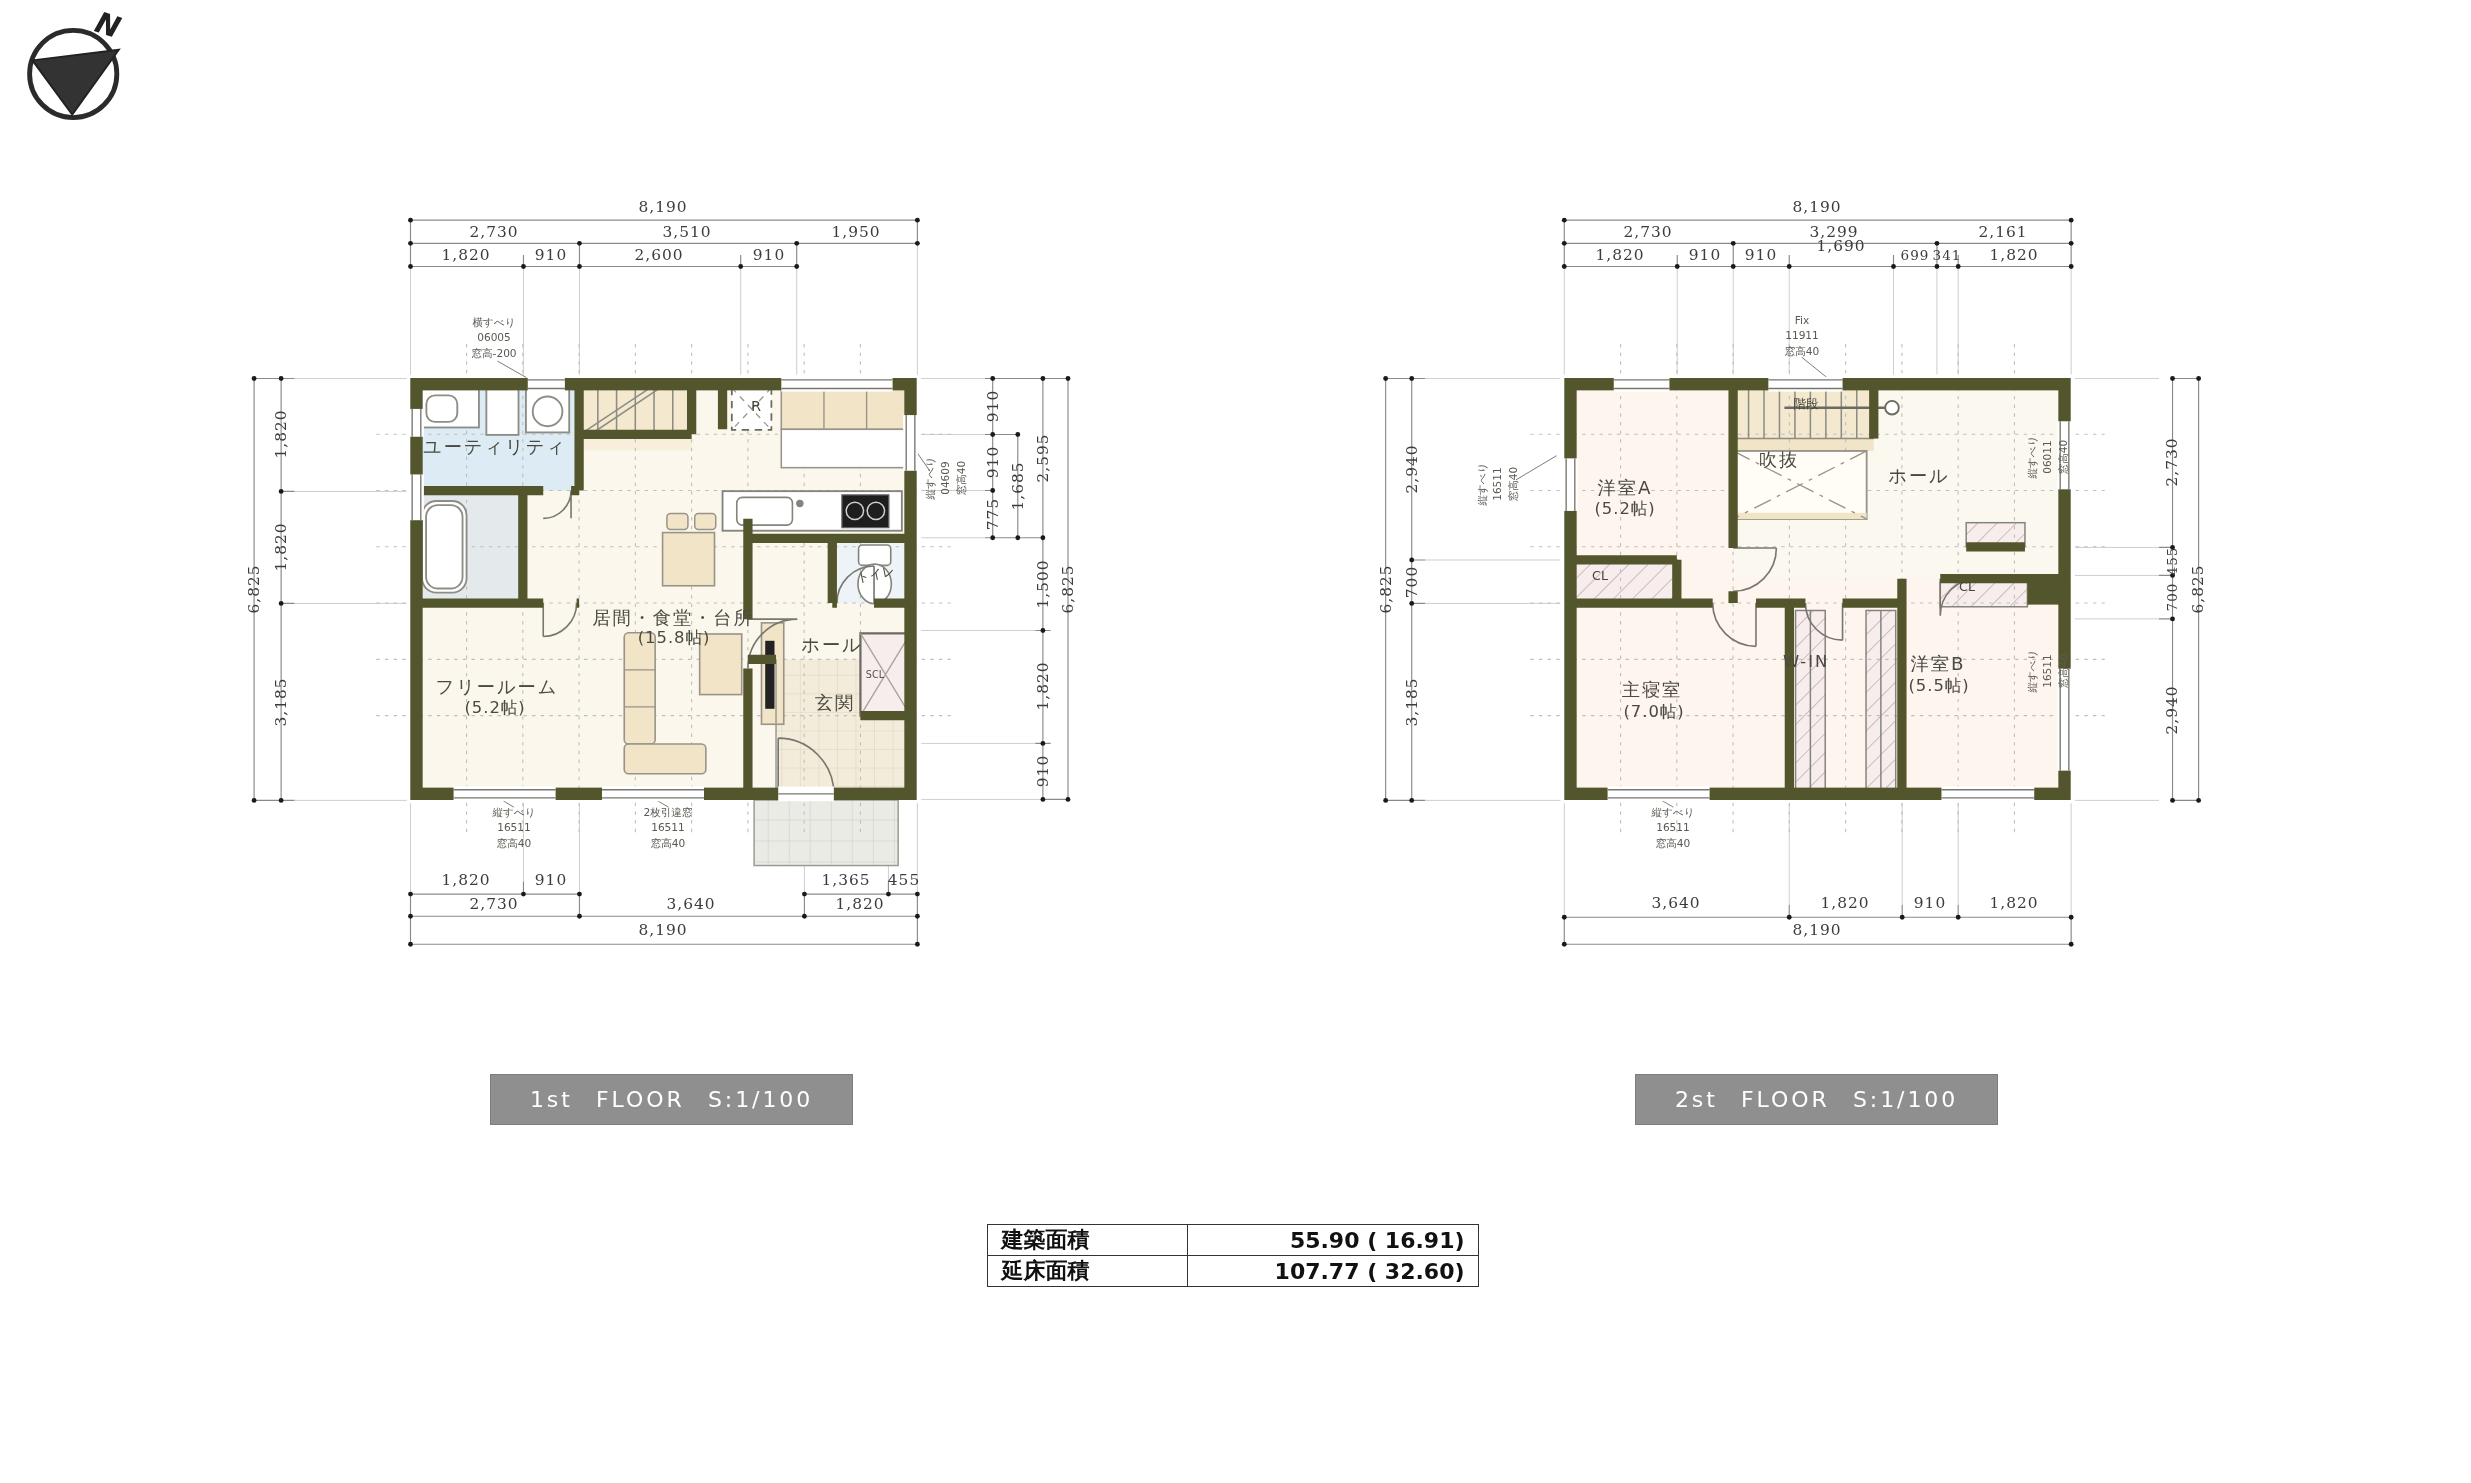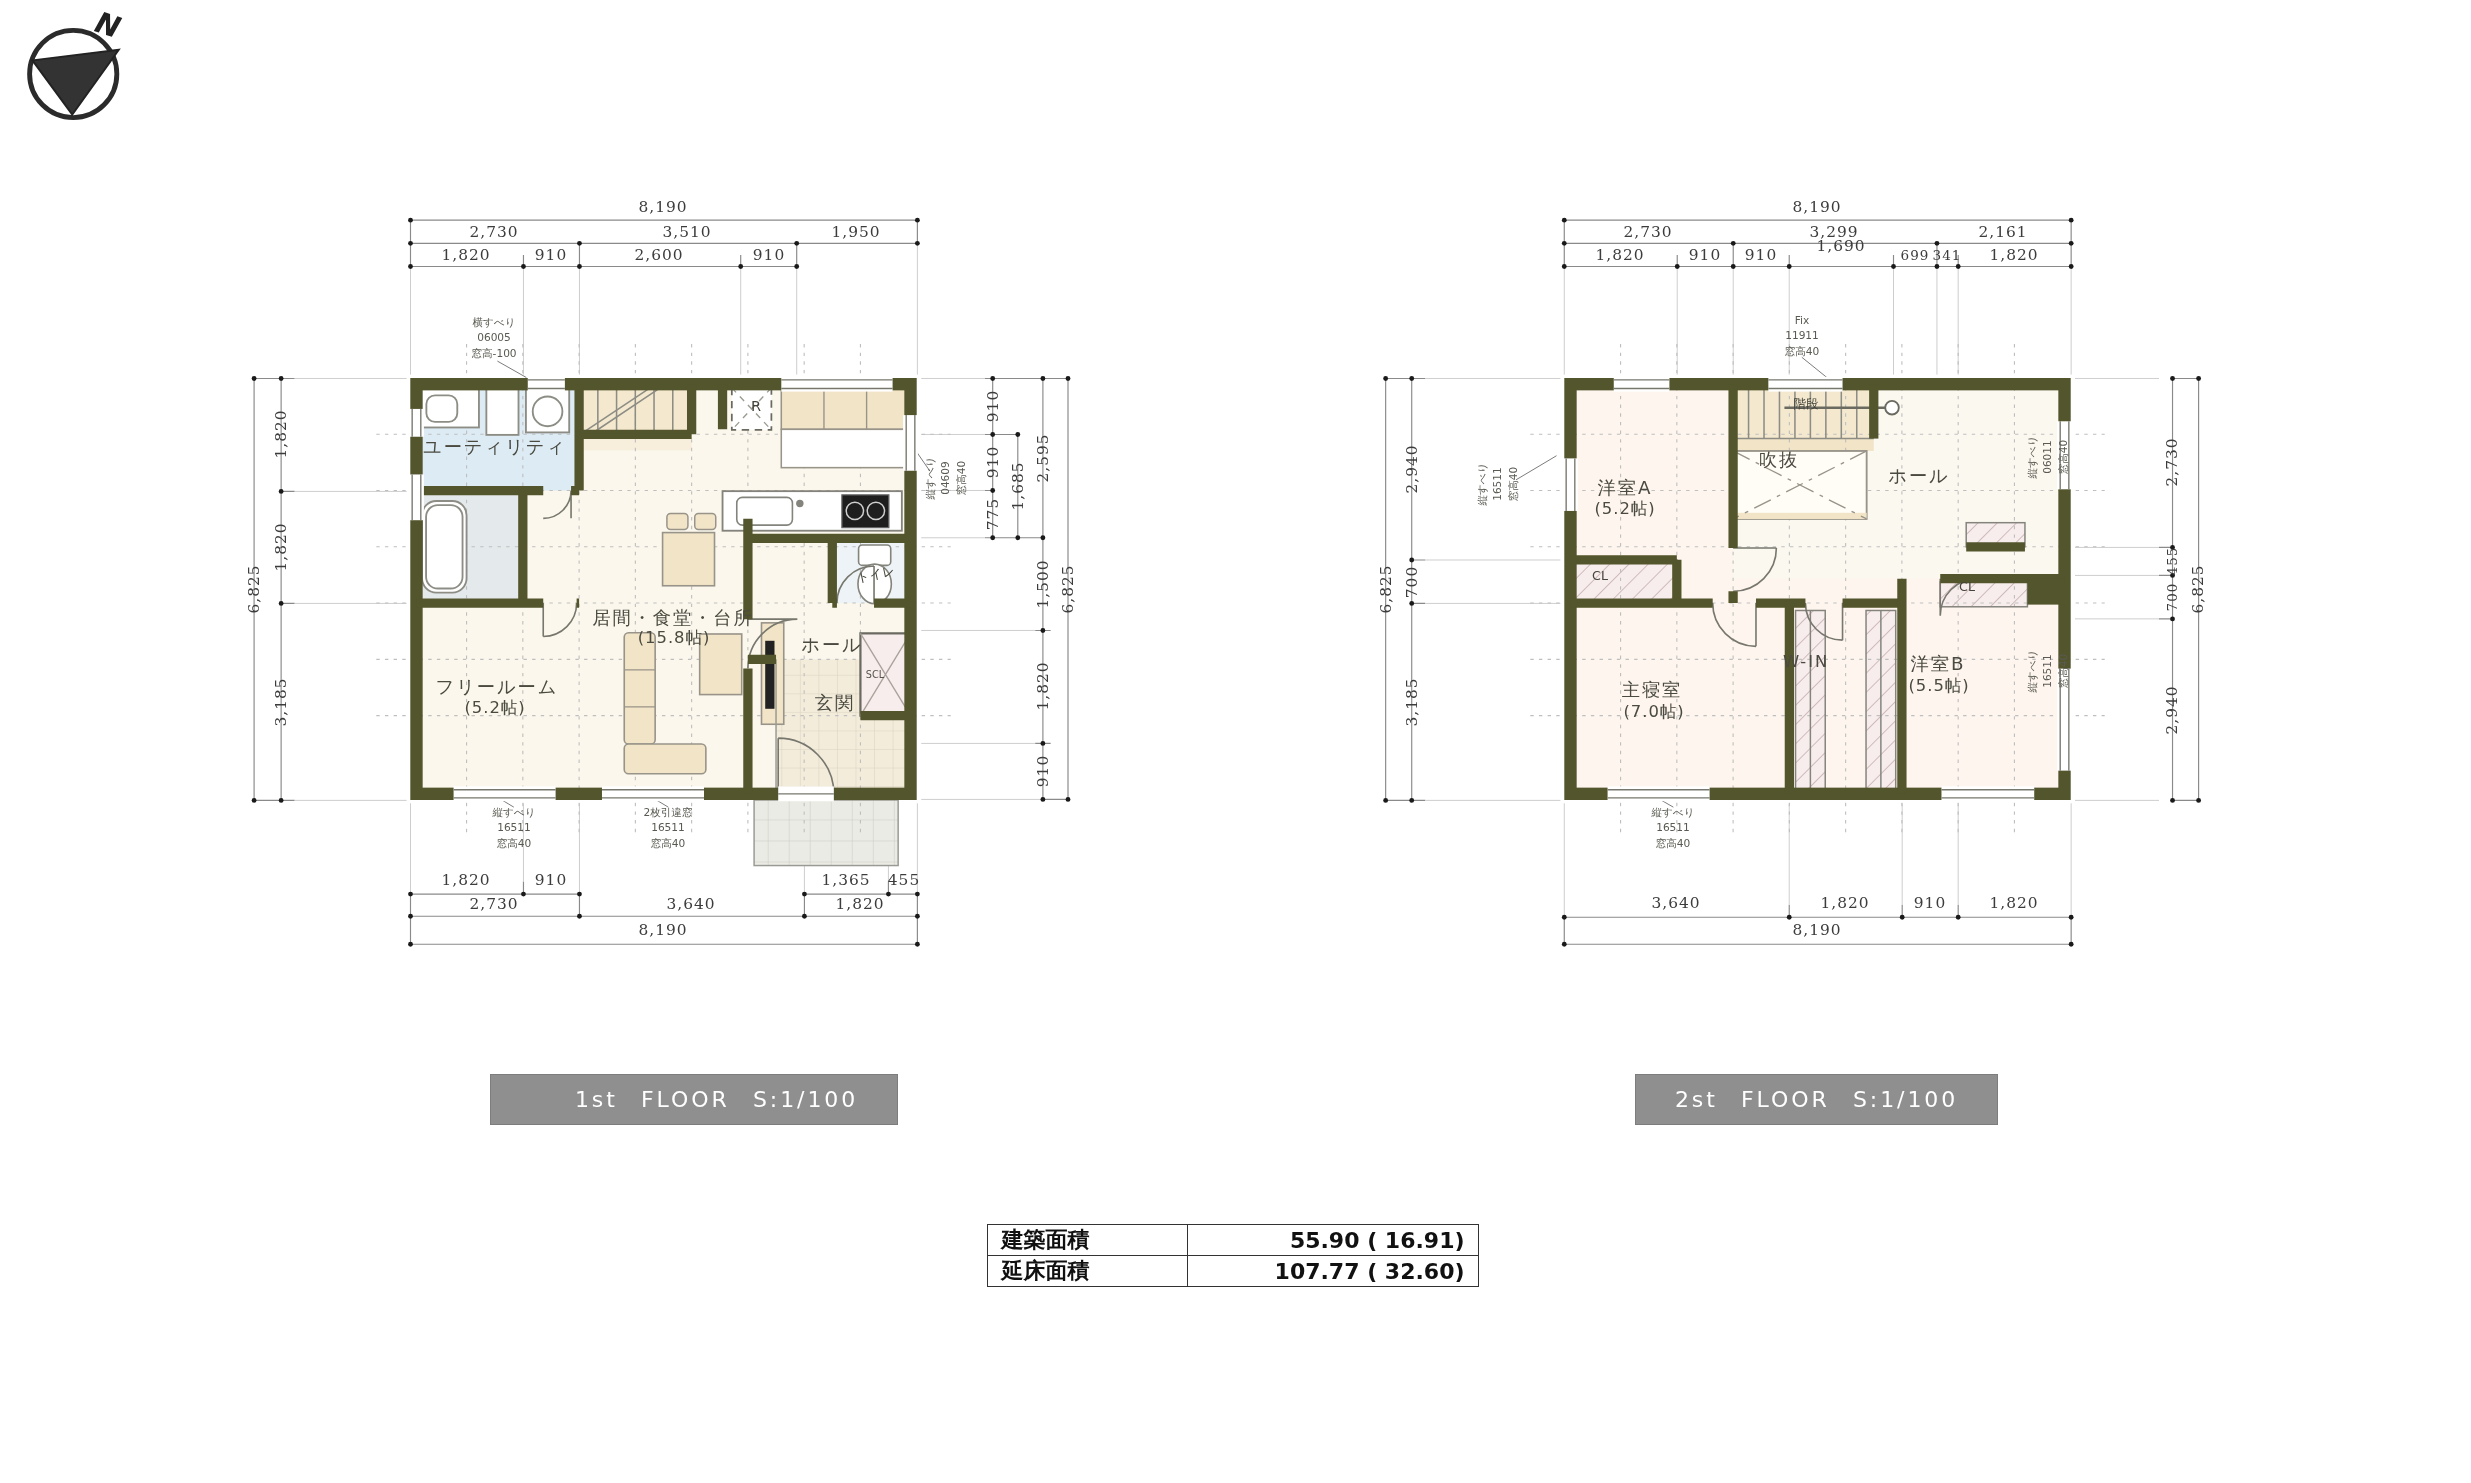--- a/index.html
+++ b/index.html
@@ -407,21 +407,21 @@
   <span class="t rsize" style="left:674px;top:638px;">(15.8帖)</span>
   <span class="t room" style="left:832px;top:644px;">ホール</span>
   <span class="t room" style="left:835px;top:702px;">玄関</span>
   <span class="t small" style="left:876px;top:575px;transform:translate(-50%,-50%) rotate(-12deg);">トイレ</span>
   <span class="t tiny" style="left:875px;top:674px;">SCL</span>
   <span class="t small" style="left:756px;top:406px;font-size:14.5px;">R</span>
 
   <div class="ann" style="left:494px;top:338px;">
     <div>横すべり</div>
     <div>06005</div>
-    <div>窓高-100</div>
+    <div>窓高-200</div>
   </div>
   <div class="annv" style="left:946px;top:478px;">
     <div>縦すべり</div>
     <div>04609</div>
     <div>窓高40</div>
   </div>
   <div class="ann" style="left:514px;top:828px;">
     <div>縦すべり</div>
     <div>16511</div>
     <div>窓高40</div>
@@ -490,21 +490,21 @@
     <div>縦すべり</div>
     <div>16511</div>
     <div>窓高40</div>
   </div>
   <div class="ann" style="left:1673px;top:828px;">
     <div>縦すべり</div>
     <div>16511</div>
     <div>窓高40</div>
   </div>
 
-  <div class="badge" style="left:490px;top:1074px;width:361px;height:49px;padding-left:45px;">
+  <div class="badge" style="left:490px;top:1074px;width:361px;height:49px;">
     <span>1st FLOOR S:1/100</span>
   </div>
   <div class="badge" style="left:1635px;top:1074px;width:361px;height:49px;">
     <span>2st FLOOR S:1/100</span>
   </div>
 
   <table class="area-table" style="left:987px;top:1224px;">
     <tbody>
       <tr>
         <td class="lbl">建築面積</td>

